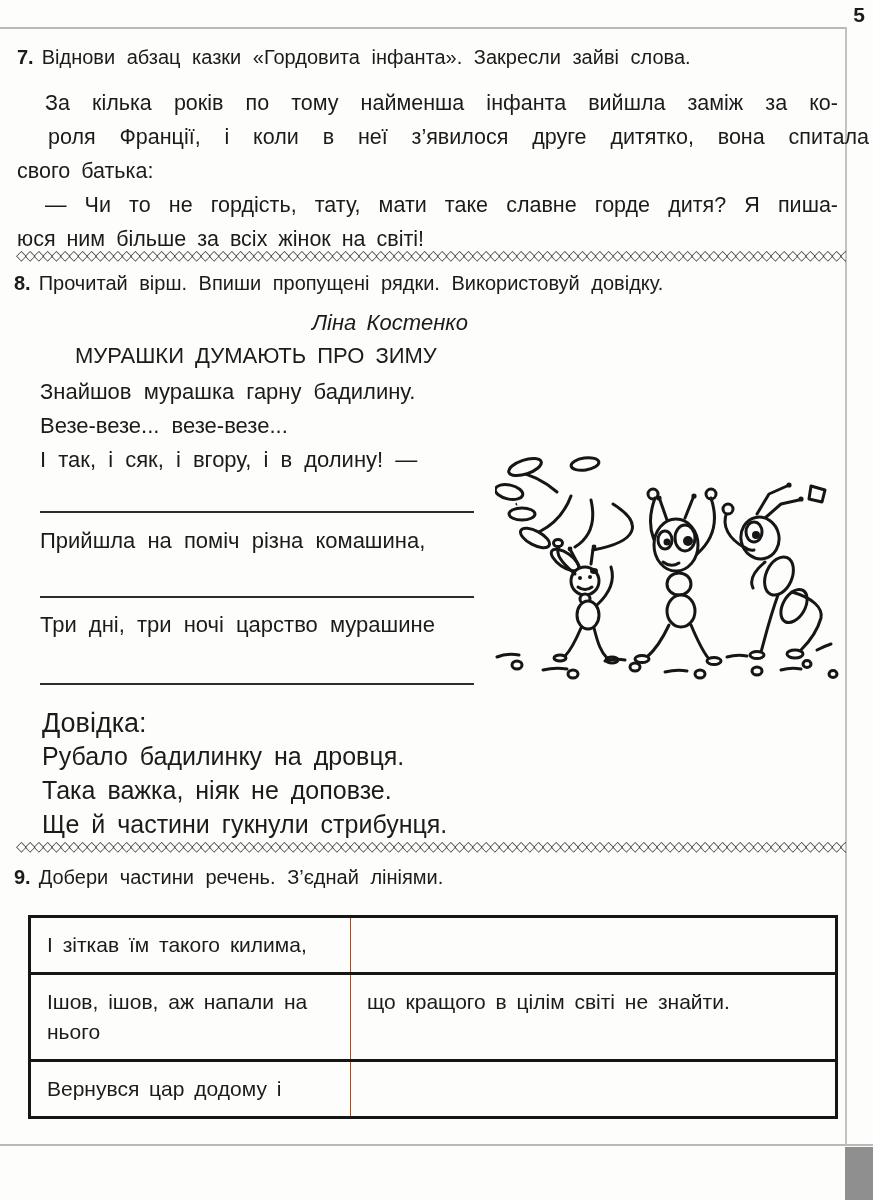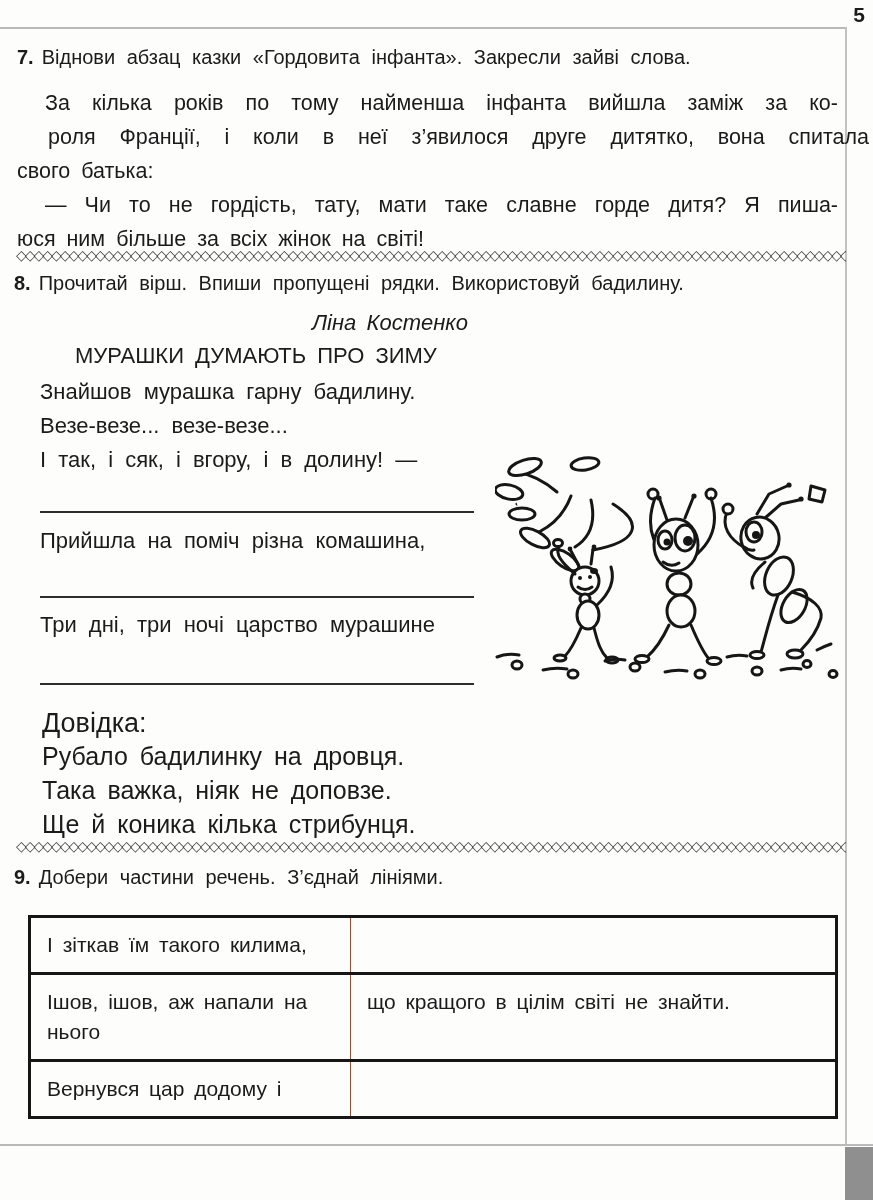--- a/index.html
+++ b/index.html
@@ -62,21 +62,21 @@
 </div>
 <div class="abs para-line jl indent" style="left:17px;top:86px;">За кілька років по тому найменша інфанта вийшла заміж за ко-</div>
 <div class="abs para-line jl" style="left:17px;top:120px;margin-left:31px;">роля Франції, і коли в неї з’явилося друге дитятко, вона спитала</div>
 <div class="abs para-line plain" style="left:17px;top:154px;">свого батька:</div>
 <div class="abs para-line jl indent" style="left:17px;top:188px;">— Чи то не гордість, тату, мати таке славне горде дитя? Я пиша-</div>
 <div class="abs para-line plain" style="left:17px;top:222px;">юся ним більше за всіх жінок на світі!</div>
 
 <div class="abs diamond-divider" style="left:16px;top:248px;">◇◇◇◇◇◇◇◇◇◇◇◇◇◇◇◇◇◇◇◇◇◇◇◇◇◇◇◇◇◇◇◇◇◇◇◇◇◇◇◇◇◇◇◇◇◇◇◇◇◇◇◇◇◇◇◇◇◇◇◇◇◇◇◇◇◇◇◇◇◇◇◇◇◇◇◇◇◇◇◇◇◇◇◇◇◇◇◇◇◇◇◇◇◇◇◇◇◇◇◇◇◇◇◇◇◇◇◇◇◇◇◇◇◇◇◇◇◇◇◇◇◇◇◇◇◇◇◇◇◇◇◇◇◇◇◇◇◇◇◇</div>
 
 <div class="abs ins" style="left:14px;top:272px;">
-  <span class="num">8.</span><span>Прочитай вірш. Впиши пропущені рядки. Використовуй бадилину.</span>
+  <span class="num">8.</span><span>Прочитай вірш. Впиши пропущені рядки. Використовуй довідку.</span>
 </div>
 <div class="abs poem-author" style="left:312px;top:310px;">Ліна Костенко</div>
 <div class="abs poem-title" style="left:75px;top:343px;">МУРАШКИ ДУМАЮТЬ ПРО ЗИМУ</div>
 <div class="abs poem-line" style="left:40px;top:379px;">Знайшов мурашка гарну бадилину.</div>
 <div class="abs poem-line" style="left:40px;top:413px;">Везе-везе... везе-везе...</div>
 <div class="abs poem-line" style="left:40px;top:447px;">І так, і сяк, і вгору, і в долину! —</div>
 
 <div class="abs blank-line" style="left:40px;top:511px;"></div>
 <div class="abs poem-line" style="left:40px;top:528px;">Прийшла на поміч різна комашина,</div>
 <div class="abs blank-line" style="left:40px;top:596px;"></div>
@@ -171,21 +171,21 @@
   <path class="ln" d="M110 211 q10 -3 20 -1"></path>
   <path class="ln" d="M170 222 q12 -3 22 -1"></path>
   <path class="ln" d="M232 207 q10 -3 20 -1"></path>
   <path class="ln" d="M286 220 q10 -3 20 -1"></path>
   <path class="ln" d="M322 200 q8 -4 14 -6"></path>
 </svg>
 
 <div class="abs dov-label" style="left:42px;top:708px;">Довідка:</div>
 <div class="abs dov-line" style="left:42px;top:742px;">Рубало бадилинку на дровця.</div>
 <div class="abs dov-line" style="left:42px;top:776px;">Така важка, ніяк не доповзе.</div>
-<div class="abs dov-line" style="left:42px;top:810px;">Ще й коника кілька стрибунця.</div>
+<div class="abs dov-line" style="left:42px;top:810px;">Ще й частини гукнули стрибунця.</div>
 
 <div class="abs diamond-divider" style="left:16px;top:839px;">◇◇◇◇◇◇◇◇◇◇◇◇◇◇◇◇◇◇◇◇◇◇◇◇◇◇◇◇◇◇◇◇◇◇◇◇◇◇◇◇◇◇◇◇◇◇◇◇◇◇◇◇◇◇◇◇◇◇◇◇◇◇◇◇◇◇◇◇◇◇◇◇◇◇◇◇◇◇◇◇◇◇◇◇◇◇◇◇◇◇◇◇◇◇◇◇◇◇◇◇◇◇◇◇◇◇◇◇◇◇◇◇◇◇◇◇◇◇◇◇◇◇◇◇◇◇◇◇◇◇◇◇◇◇◇◇◇◇◇◇</div>
 
 <div class="abs ins" style="left:14px;top:866px;">
   <span class="num">9.</span><span>Добери частини речень. З’єднай лініями.</span>
 </div>
 
 <div class="abs match-table">
   <div class="match-row">
     <div class="cell cell-left">І зіткав їм такого килима,</div>

